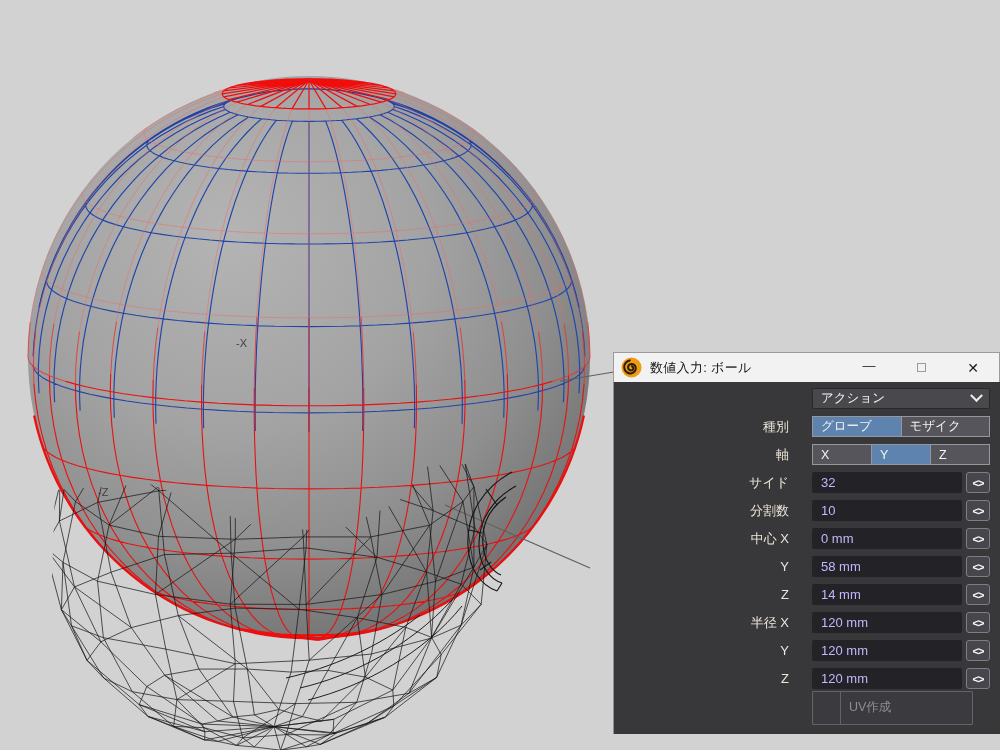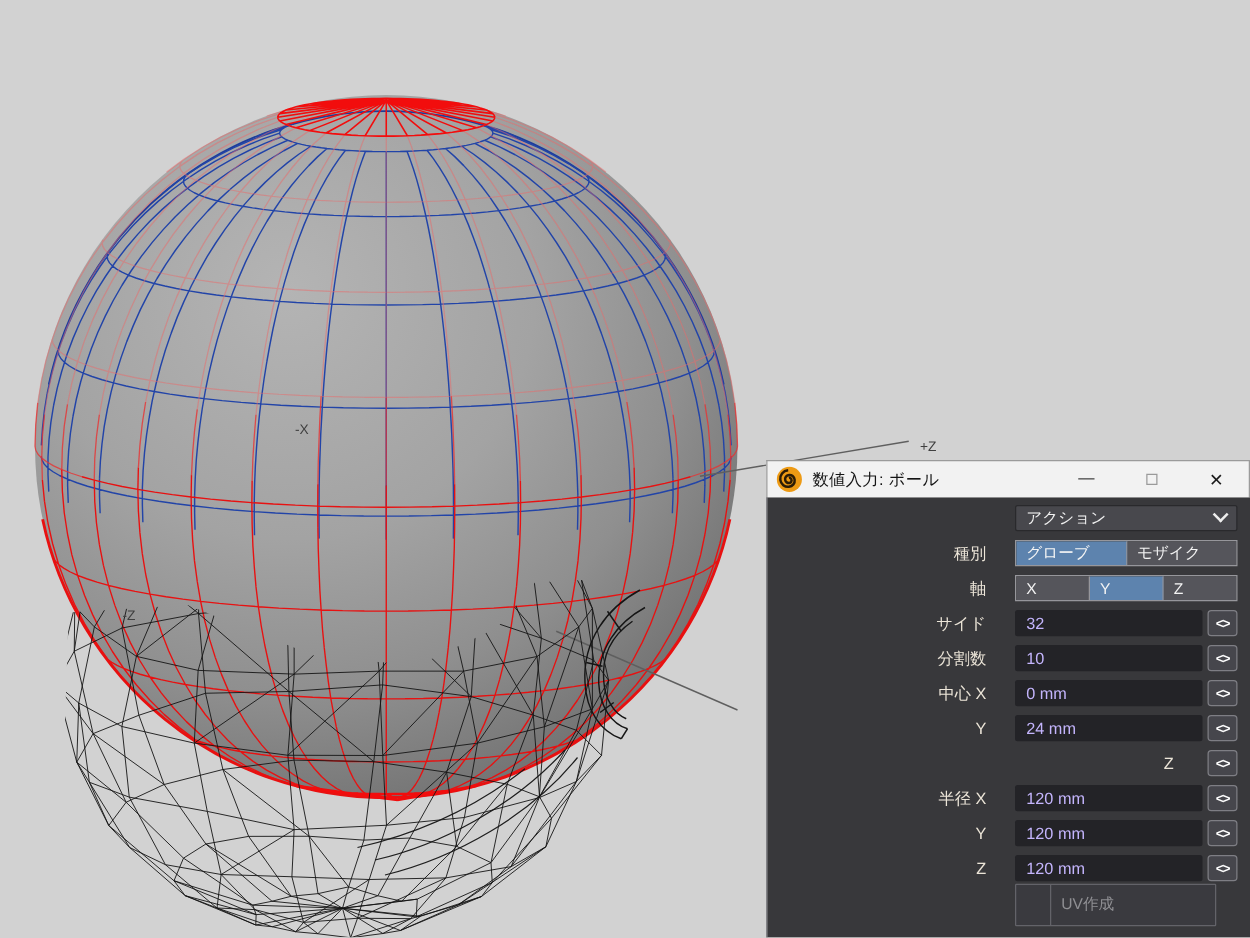--- a/index.html
+++ b/index.html
@@ -5,21 +5,21 @@
   html,body{margin:0;padding:0;}
   body{
     width:1000px;height:750px;position:relative;overflow:hidden;
     font-family:"Liberation Sans","DejaVu Sans",sans-serif;
     background:#d2d2d2;
   }
   #scene{position:absolute;left:0;top:0;}
 
   
   #dialog{
-    position:absolute;left:613px;top:368px;width:387px;height:382px;
+    position:absolute;left:613px;top:352px;width:387px;height:382px;
     box-sizing:border-box;
   }
   .titlebar{
     height:30px;background:#f2f2f2;display:flex;align-items:center;
     border:1px solid #9b9b9b;border-bottom:none;box-sizing:border-box;
   }
   .app-icon{width:21px;height:21px;margin-left:7px;flex:0 0 auto;}
   .title{font-size:13px;color:#141414;margin-left:8px;white-space:nowrap;letter-spacing:.3px;}
   .winbtns{margin-left:auto;display:flex;height:100%;}
   .wbtn{width:52px;height:100%;display:flex;align-items:center;justify-content:center;cursor:default;}
@@ -198,27 +198,28 @@
         <div class="row">
           <span class="lbl">中心 X</span>
           <div class="fldwrap">
             <div class="fld">0 mm</div>
             <div class="stp">&lt;&gt;</div>
           </div>
         </div>
         <div class="row">
           <span class="lbl">Y</span>
           <div class="fldwrap">
-            <div class="fld">24 mm</div>
+            <div class="fld">58 mm</div>
             <div class="stp">&lt;&gt;</div>
           </div>
         </div>
         <div class="row">
           <span class="lbl">Z</span>
           <div class="fldwrap">
+            <div class="fld">14 mm</div>
             <div class="stp">&lt;&gt;</div>
           </div>
         </div>
         <div class="row">
           <span class="lbl">半径 X</span>
           <div class="fldwrap">
             <div class="fld">120 mm</div>
             <div class="stp">&lt;&gt;</div>
           </div>
         </div>

